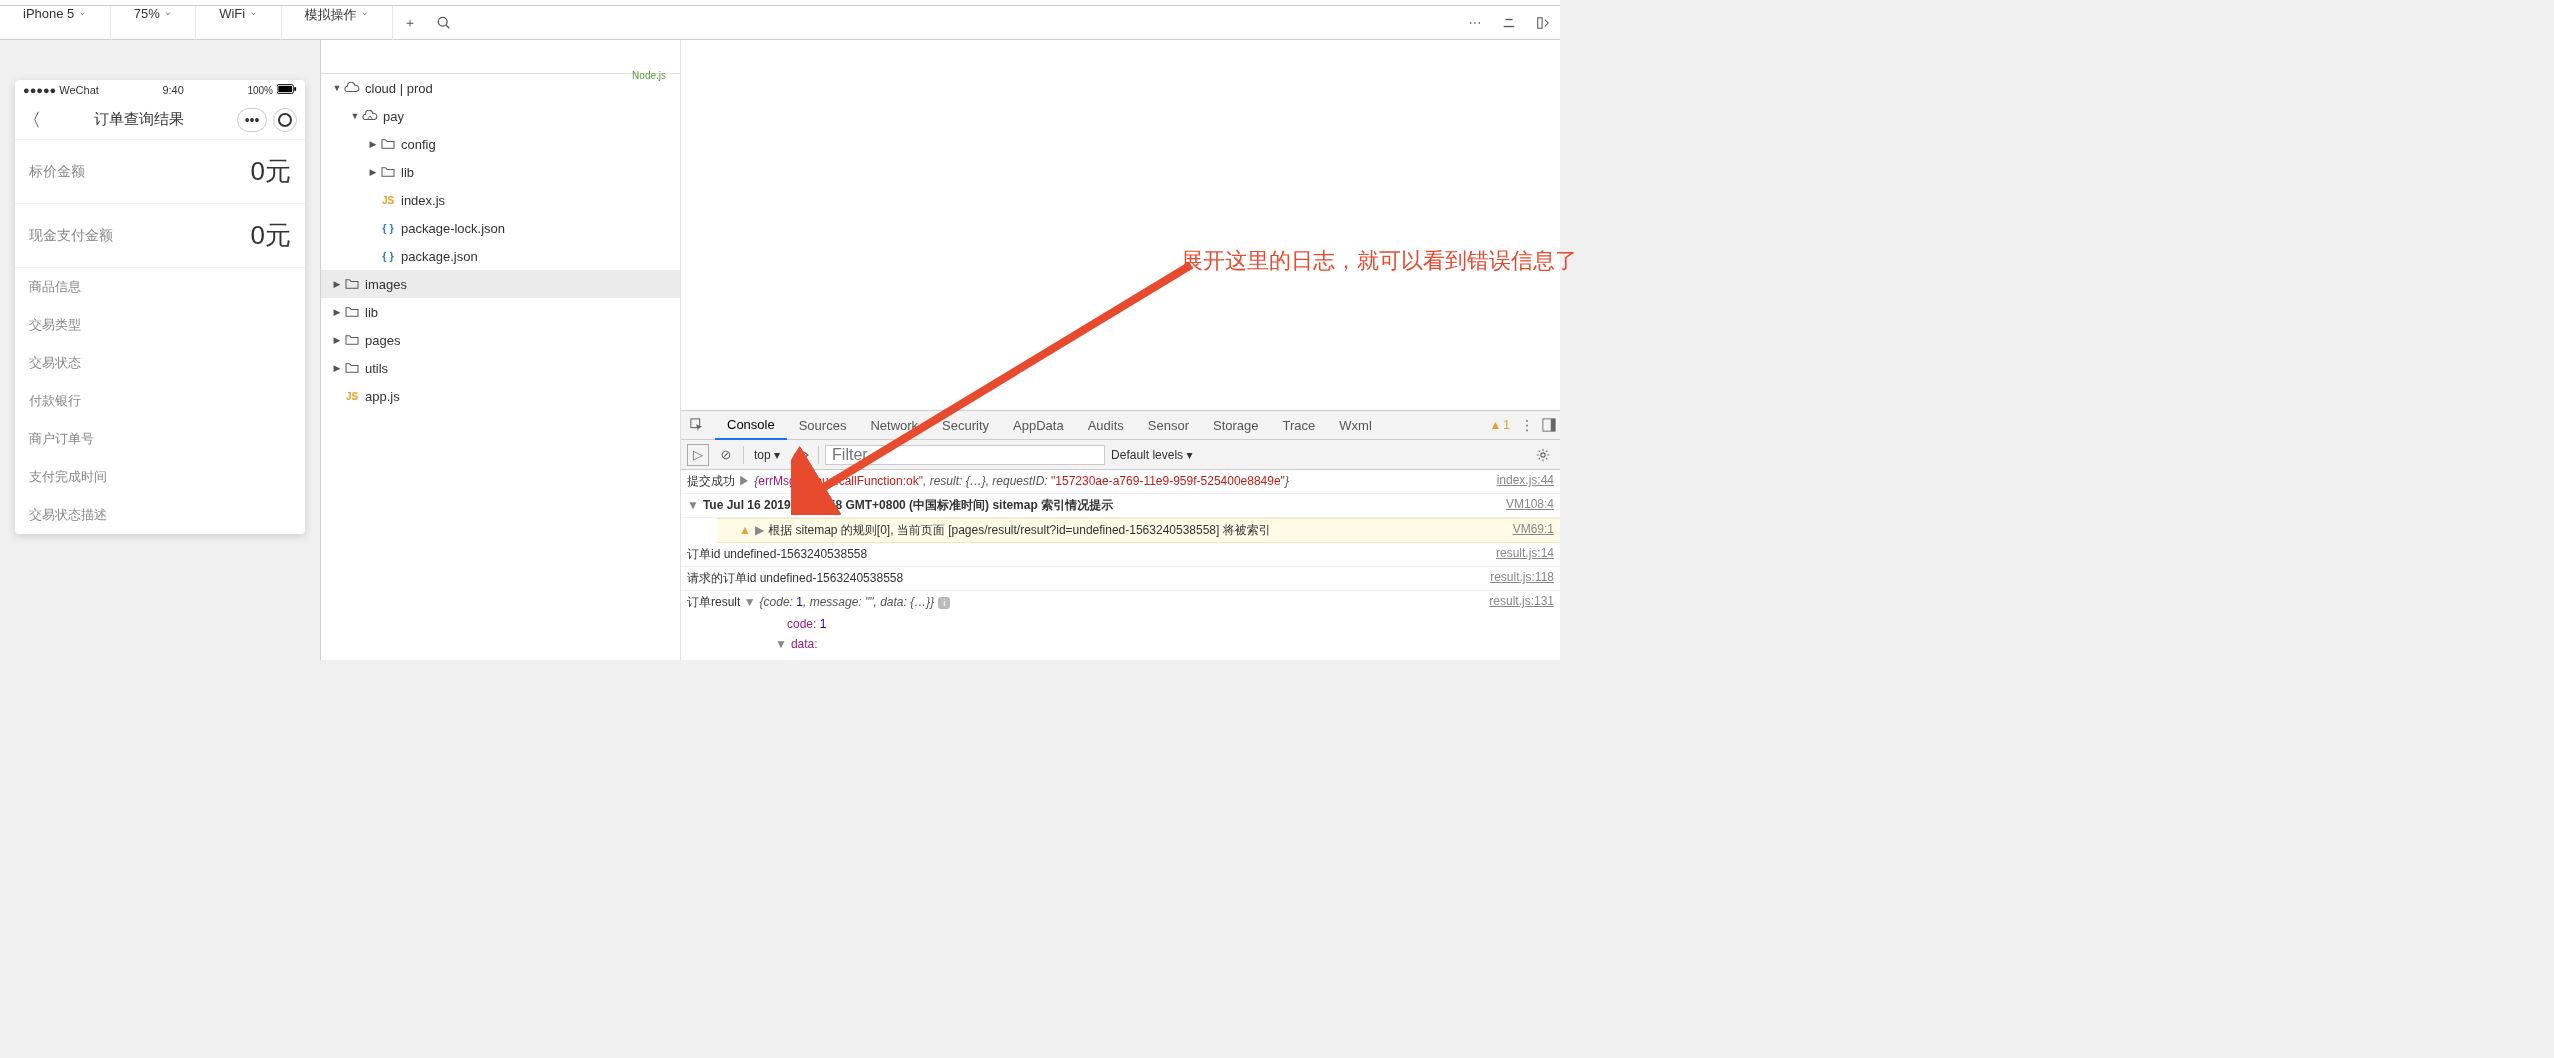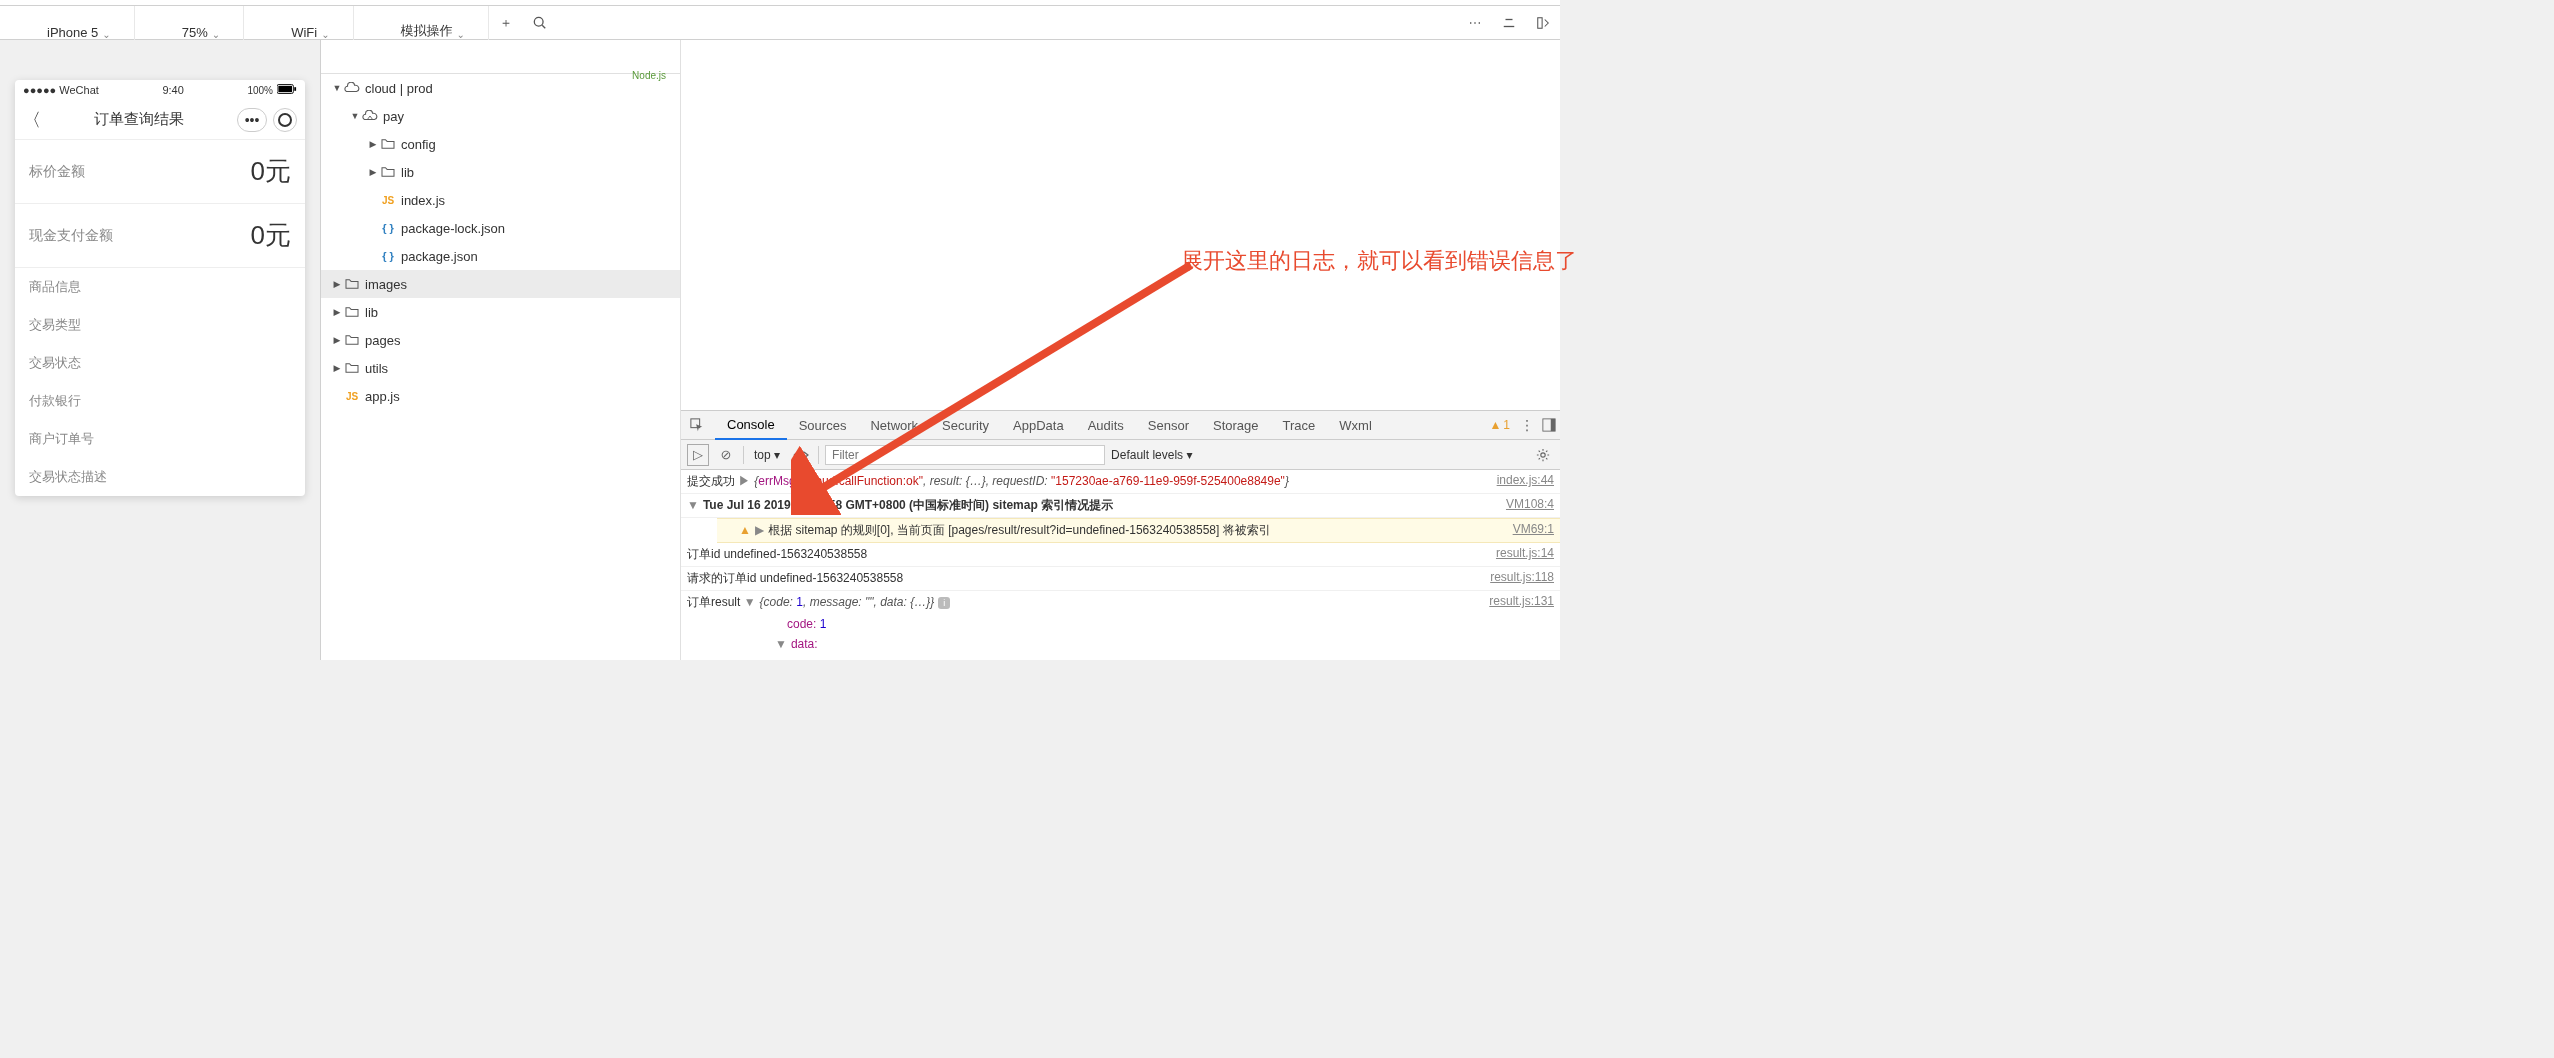--- a/index.html
+++ b/index.html
@@ -1,20 +1,20 @@
 <!DOCTYPE html>
 <html><head>
 <meta charset="utf-8">
 <style>
 * { margin: 0; padding: 0; box-sizing: border-box; font-family: -apple-system, "PingFang SC", "Helvetica Neue", Arial, sans-serif; }
 body { background: #f0f0f0; font-size: 13px; color: #333; overflow: hidden; }
 .root { display: flex; flex-direction: column; height: 660px; width: 1560px; }
 .top-menu { height: 6px; background: #fff; border-bottom: 1px solid #d0d0d0; }
 .toolbar { height: 34px; background: #fff; border-bottom: 1px solid #d0d0d0; display: flex; align-items: center; }
-.tb-item { padding: 0 23px; height: 34px; display: flex; align-items: flex-end; border-right: 1px solid #e8e8e8; cursor: pointer; font-size: 13px; color: #333; margin-left: 24px; }
+.tb-item { padding: 0 23px; height: 34px; display: flex; align-items: flex-start; border-right: 1px solid #e8e8e8; cursor: pointer; font-size: 13px; color: #333; }
 .chev { margin-left: 4px; font-size: 10px; color: #888; }
 .tb-spacer { flex: 1; }
 .tb-icon { width: 34px; height: 34px; display: flex; align-items: center; justify-content: center; cursor: pointer; color: #555; }
 .main { flex: 1; display: flex; min-height: 0; }
 .sim-col { width: 320px; background: #f0f0f0; display: flex; flex-direction: column; align-items: center; padding-top: 40px; }
 .phone { width: 290px; background: #fff; border-radius: 4px; box-shadow: 0 2px 8px rgba(0,0,0,0.15); overflow: hidden; }
 .statusbar { height: 20px; display: flex; align-items: center; padding: 0 8px; font-size: 11px; }
 .statusbar .time { flex: 1; text-align: center; }
 .statusbar .batt { font-size: 10px; }
 .navbar { height: 40px; display: flex; align-items: center; padding: 0 8px; border-bottom: 1px solid #eee; }
@@ -46,21 +46,21 @@
 .dev-tabs { height: 30px; border-top: 1px solid #ccc; border-bottom: 1px solid #ccc; display: flex; align-items: center; background: #f3f3f3; padding-left: 4px; }
 .dev-tabs .pick { width: 24px; height: 24px; display: flex; align-items: center; justify-content: center; cursor: pointer; color: #666; margin-right: 6px; }
 .dev-tab { padding: 0 12px; height: 30px; display: flex; align-items: center; cursor: pointer; color: #555; font-size: 13px; }
 .dev-tab.active { color: #000; border-bottom: 2px solid #1a73e8; margin-bottom: -1px; }
 .dev-tabs .spacer { flex: 1; }
 .warn-badge { color: #e8a030; font-size: 12px; margin-right: 6px; display: flex; align-items: center; gap: 2px; }
 .filter-bar { height: 30px; border-bottom: 1px solid #ccc; display: flex; align-items: center; padding: 0 6px; gap: 6px; background: #f3f3f3; }
 .fb-icon { width: 22px; height: 22px; display: flex; align-items: center; justify-content: center; cursor: pointer; color: #666; border: 1px solid transparent; }
 .fb-sep { width: 1px; height: 18px; background: #ccc; }
 .fb-select { font-size: 12px; color: #333; padding: 2px 4px; cursor: pointer; }
-.fb-input { flex: 0 0 280px; height: 20px; border: 1px solid #ccc; padding: 0 6px; font-size: 12px; }
+.fb-input { flex: 0 0 280px; height: 20px; border: 1px solid #ccc; padding: 0 6px; font-size: 16px; }
 .fb-levels { font-size: 12px; color: #333; cursor: pointer; }
 .fb-spacer { flex: 1; }
 .console { flex: 1; overflow-y: auto; font-family: Menlo, Consolas, monospace; font-size: 12px; background: #fff; }
 .crow { display: flex; padding: 3px 6px; border-bottom: 1px solid #f0f0f0; align-items: flex-start; }
 .crow.warn { background: #fffbe6; border-top: 1px solid #f5e8b8; border-bottom: 1px solid #f5e8b8; margin-left: 36px; }
 .crow .msg { flex: 1; min-width: 0; word-break: break-all; }
 .crow .src { color: #888; text-decoration: underline; cursor: pointer; white-space: nowrap; margin-left: 12px; }
 .c-tri { color: #888; margin-right: 4px; cursor: pointer; }
 .c-key { color: #a31580; }
 .c-str { color: #c41a16; }
@@ -151,20 +151,21 @@
               <span class="lbl">现金支付金额</span>
               <span class="val">0元</span>
             </div>
           </div>
         <div id="phone-small-rows">
             <div class="row-small">商品信息</div>
             <div class="row-small">交易类型</div>
             <div class="row-small">交易状态</div>
             <div class="row-small">付款银行</div>
             <div class="row-small">商户订单号</div>
+            <div class="row-small">支付完成时间</div>
             <div class="row-small">交易状态描述</div>
           </div>
       </div>
     </div>
 
     <div class="dev-col">
       <div class="dev-body">
         <div class="tree-col">
           <div class="explorer-bar" style="position:sticky;top:0;background:#fff;"></div>
           <div id="tree-rows">

